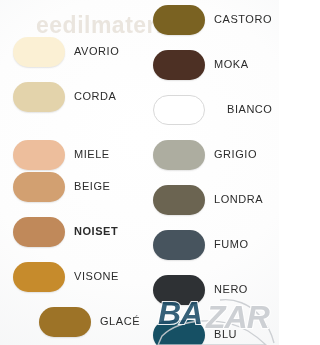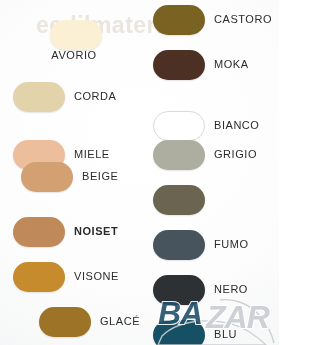--- a/index.html
+++ b/index.html
@@ -91,33 +91,33 @@
   }
 </style>
 </head>
 <body>
 
 <div id="chart">
 
   <div class="wm-text">eedilmateria</div>
 
   <div class="col col-left" id="col-left">
-      <div class="row" style="top: 20px; flex-direction: column;">
+      <div class="row" style="top: 36px;">
         <div class="swatch" style="background: rgb(251, 240, 212);"></div>
         <div class="label">AVORIO</div>
       </div>
       <div class="row" style="top: 81px;">
         <div class="swatch" style="background: rgb(227, 211, 171);"></div>
         <div class="label">CORDA</div>
       </div>
       <div class="row" style="top: 139px;">
         <div class="swatch" style="background: rgb(237, 190, 156);"></div>
         <div class="label">MIELE</div>
       </div>
-      <div class="row" style="top: 161px; padding-left: 8px;">
+      <div class="row" style="top: 171px;">
         <div class="swatch" style="background: rgb(210, 160, 113);"></div>
         <div class="label">BEIGE</div>
       </div>
       <div class="row" style="top: 216px; font-weight: bold;">
         <div class="swatch" style="background: rgb(192, 137, 90);"></div>
         <div class="label">NOISET</div>
       </div>
       <div class="row" style="top: 261px;">
         <div class="swatch" style="background: rgb(198, 139, 44);"></div>
         <div class="label">VISONE</div>
@@ -129,30 +129,31 @@
     </div>
   <div class="col col-right" id="col-right">
       <div class="row" style="top: 4px;">
         <div class="swatch" style="background: rgb(122, 98, 34);"></div>
         <div class="label">CASTORO</div>
       </div>
       <div class="row" style="top: 49px;">
         <div class="swatch" style="background: rgb(77, 48, 36);"></div>
         <div class="label">MOKA</div>
       </div>
-      <div class="row" style="top: 110px;">
+      <div class="row" style="top: 94px; gap: 13px;">
         <div class="swatch outlined" style="background: rgb(255, 255, 255);"></div>
         <div class="label">BIANCO</div>
       </div>
       <div class="row" style="top: 139px;">
         <div class="swatch" style="background: rgb(173, 173, 160);"></div>
         <div class="label">GRIGIO</div>
       </div>
       <div class="row" style="top: 184px;">
         <div class="swatch" style="background: rgb(107, 100, 81);"></div>
+        <div class="label">LONDRA</div>
       </div>
       <div class="row" style="top: 274px;">
         <div class="swatch" style="background: rgb(46, 49, 52);"></div>
         <div class="label">NERO</div>
       </div>
       <div class="row" style="top: 229px;">
         <div class="swatch" style="background: rgb(71, 84, 94);"></div>
         <div class="label">FUMO</div>
       </div>
       <div class="row" style="top: 319px;">

